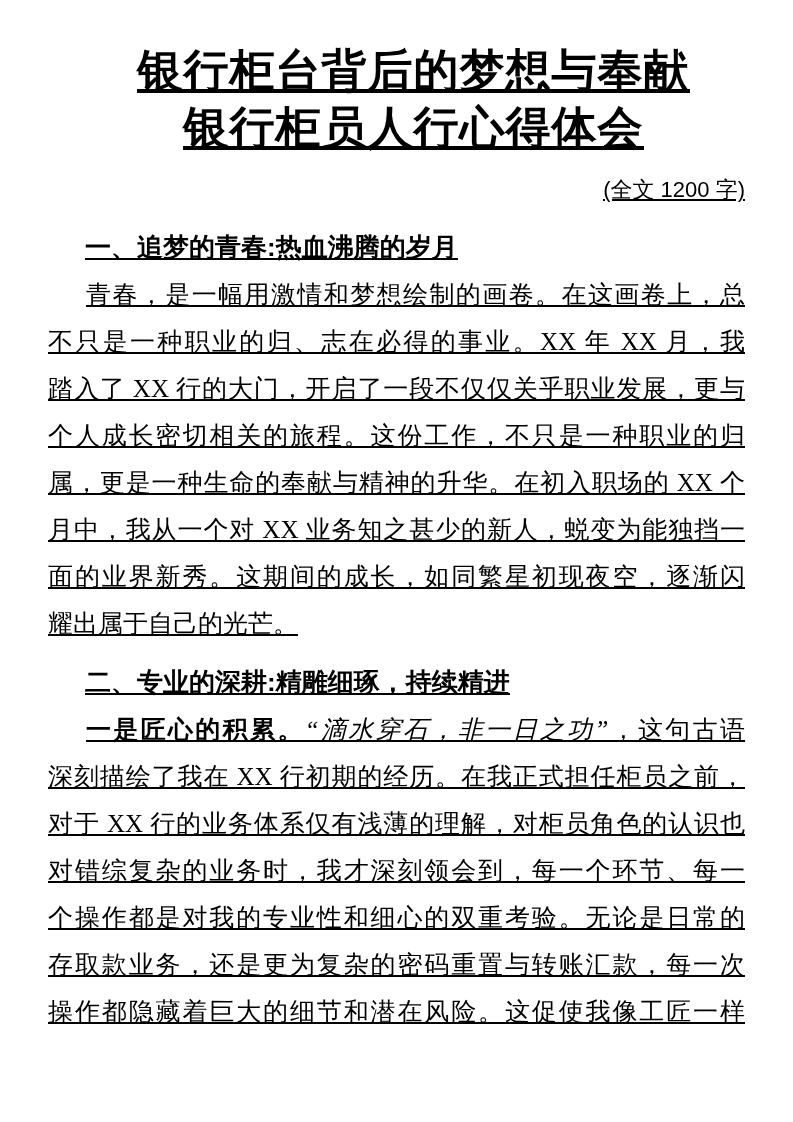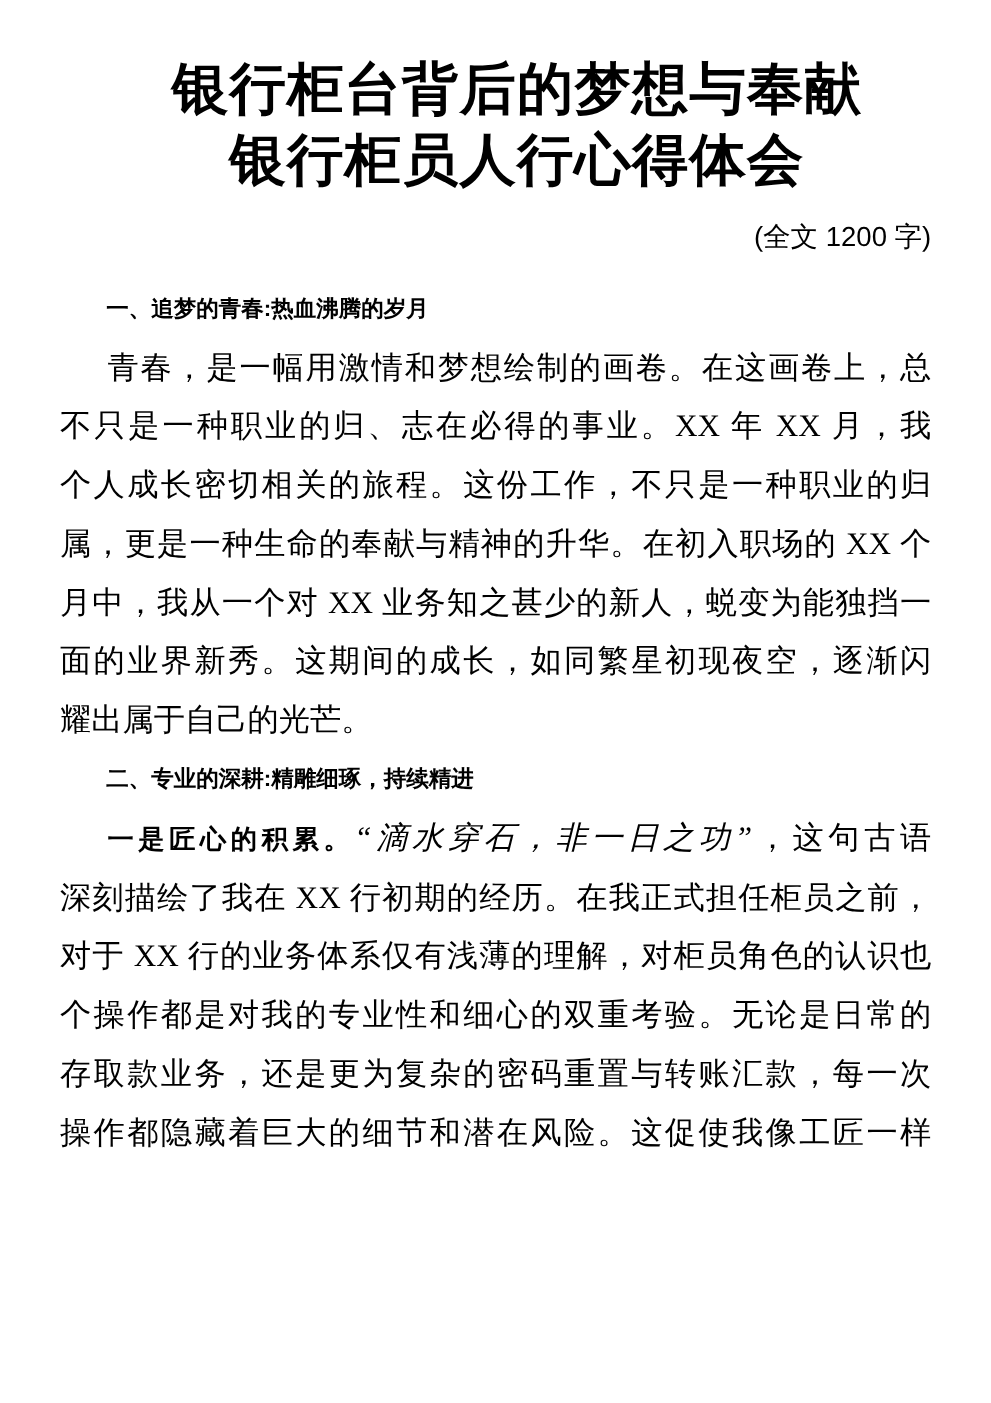--- a/index.html
+++ b/index.html
@@ -1,15 +1,15 @@
 <!DOCTYPE html>
 <html><head>
 <meta charset="utf-8">
 <style>
-  * { margin: 0; padding: 0; box-sizing: border-box; }
+  * { margin: 0; padding: 0; box-sizing: border-box; text-decoration: underline; }
   html, body {
     width: 793px; height: 1122px;
     background: #ffffff;
     font-family: "Liberation Serif", serif;
   }
   .page {
     position: relative;
     width: 793px; height: 1122px;
     padding: 0 48px;
     overflow: hidden;
@@ -33,66 +33,68 @@
     font-family: "Liberation Sans", sans-serif;
     font-weight: 400;
     font-size: 22px;
     line-height: 34px;
   }
   .heading {
     margin-left: 37px;
     margin-top: 17px;
     font-family: "Liberation Sans", sans-serif;
     font-weight: 700;
-    font-size: 18px;
+    font-size: 26px;
     line-height: 47px;
   }
-  .heading.flow { margin-top: 0; }
+  .heading.flow { margin-top: 12px; }
   .line {
     font-family: "Liberation Serif", serif;
     font-size: 25px;
     line-height: 47px;
     text-align: justify;
     text-align-last: justify;
   }
   .line.indent { padding-left: 38px; }
   .line.last { text-align-last: left; }
   .lead {
     font-family: "Liberation Sans", sans-serif;
     font-weight: 700;
-    font-size: 21px;
+    font-size: 25px;
   }
   .quote { font-style: italic; }
 </style>
 </head>
 <body>
 
 <div class="page">
 
   <div class="title-block">
     <div>银行柜台背后的梦想与奉献</div>
     <div>银行柜员人行心得体会</div>
   </div>
 
   <div class="note">(全文 1200 字)</div>
 
   <div class="heading">一、追梦的青春:热血沸腾的岁月</div>
 
   <div class="line indent">青春，是一幅用激情和梦想绘制的画卷。在这画卷上，总</div>
   <div class="line">不只是一种职业的归、志在必得的事业。XX 年 XX 月，我</div>
+  <div class="line">踏入了 XX 行的大门，开启了一段不仅仅关乎职业发展，更与</div>
   <div class="line">个人成长密切相关的旅程。这份工作，不只是一种职业的归</div>
   <div class="line">属，更是一种生命的奉献与精神的升华。在初入职场的 XX 个</div>
   <div class="line">月中，我从一个对 XX 业务知之甚少的新人，蜕变为能独挡一</div>
   <div class="line">面的业界新秀。这期间的成长，如同繁星初现夜空，逐渐闪</div>
   <div class="line last">耀出属于自己的光芒。</div>
 
   <div class="heading flow">二、专业的深耕:精雕细琢，持续精进</div>
 
   <div class="line indent">
     <span class="lead">一是匠心的积累。</span><span class="quote">“滴水穿石，非一日之功”</span><span>，这句古语</span>
   </div>
   <div class="line">深刻描绘了我在 XX 行初期的经历。在我正式担任柜员之前，</div>
   <div class="line">对于 XX 行的业务体系仅有浅薄的理解，对柜员角色的认识也</div>
+  <div class="line">对错综复杂的业务时，我才深刻领会到，每一个环节、每一</div>
   <div class="line">个操作都是对我的专业性和细心的双重考验。无论是日常的</div>
   <div class="line">存取款业务，还是更为复杂的密码重置与转账汇款，每一次</div>
   <div class="line">操作都隐藏着巨大的细节和潜在风险。这促使我像工匠一样</div>
 
 </div>
 
 </body></html>

